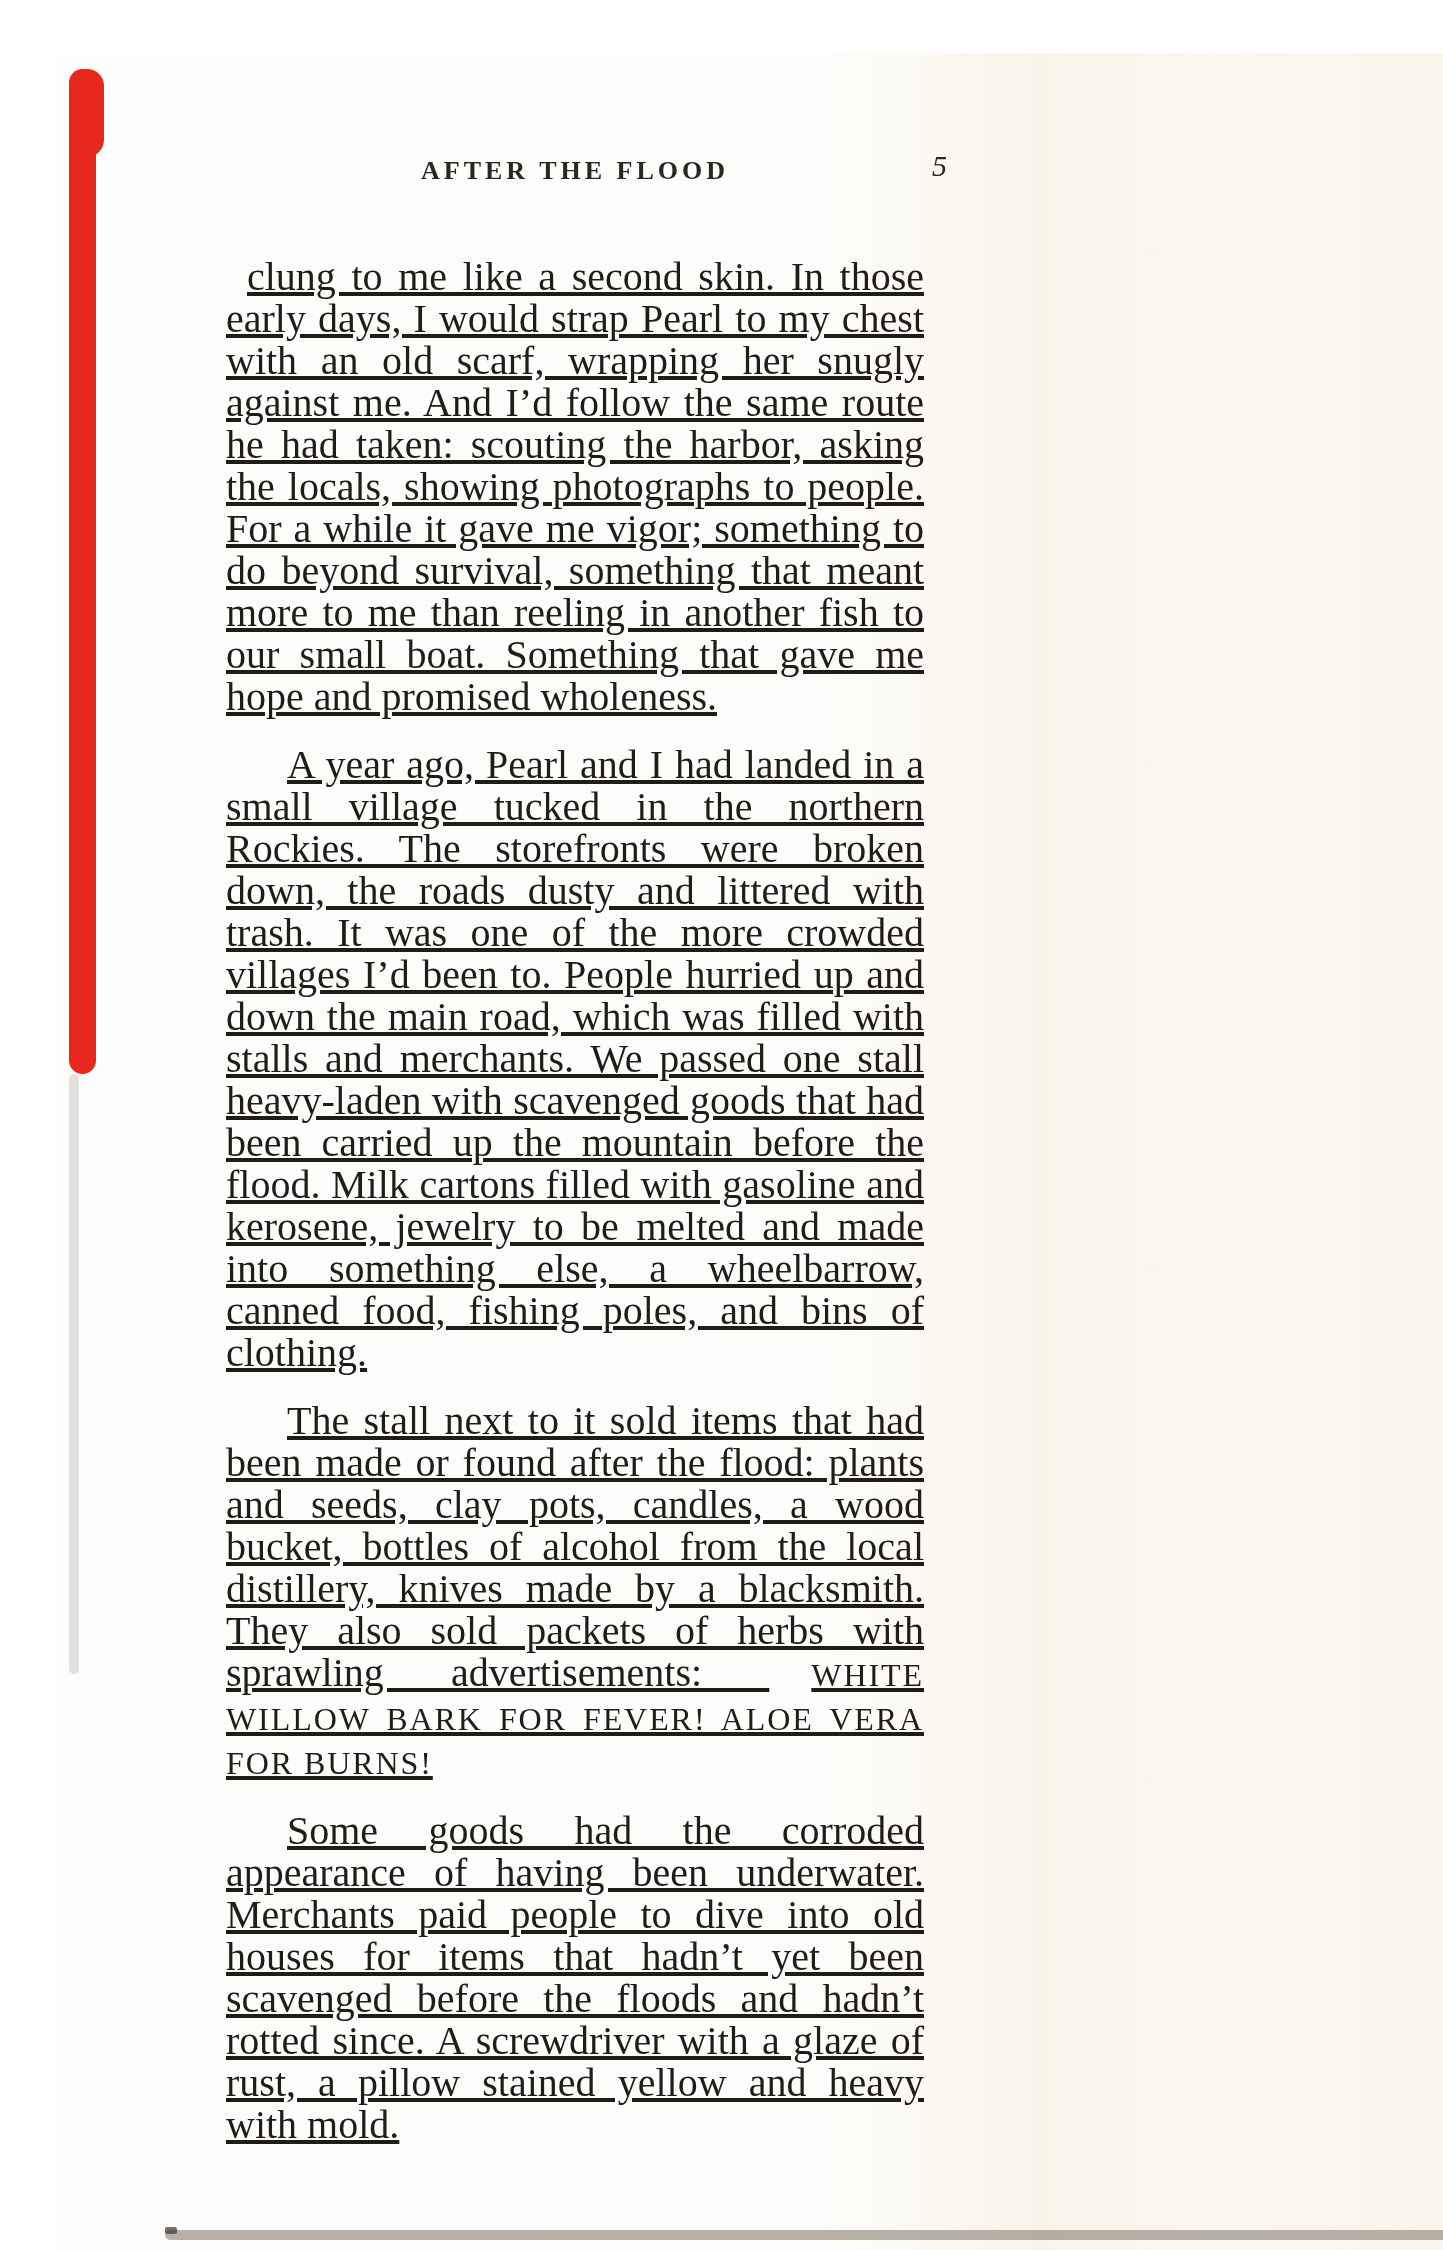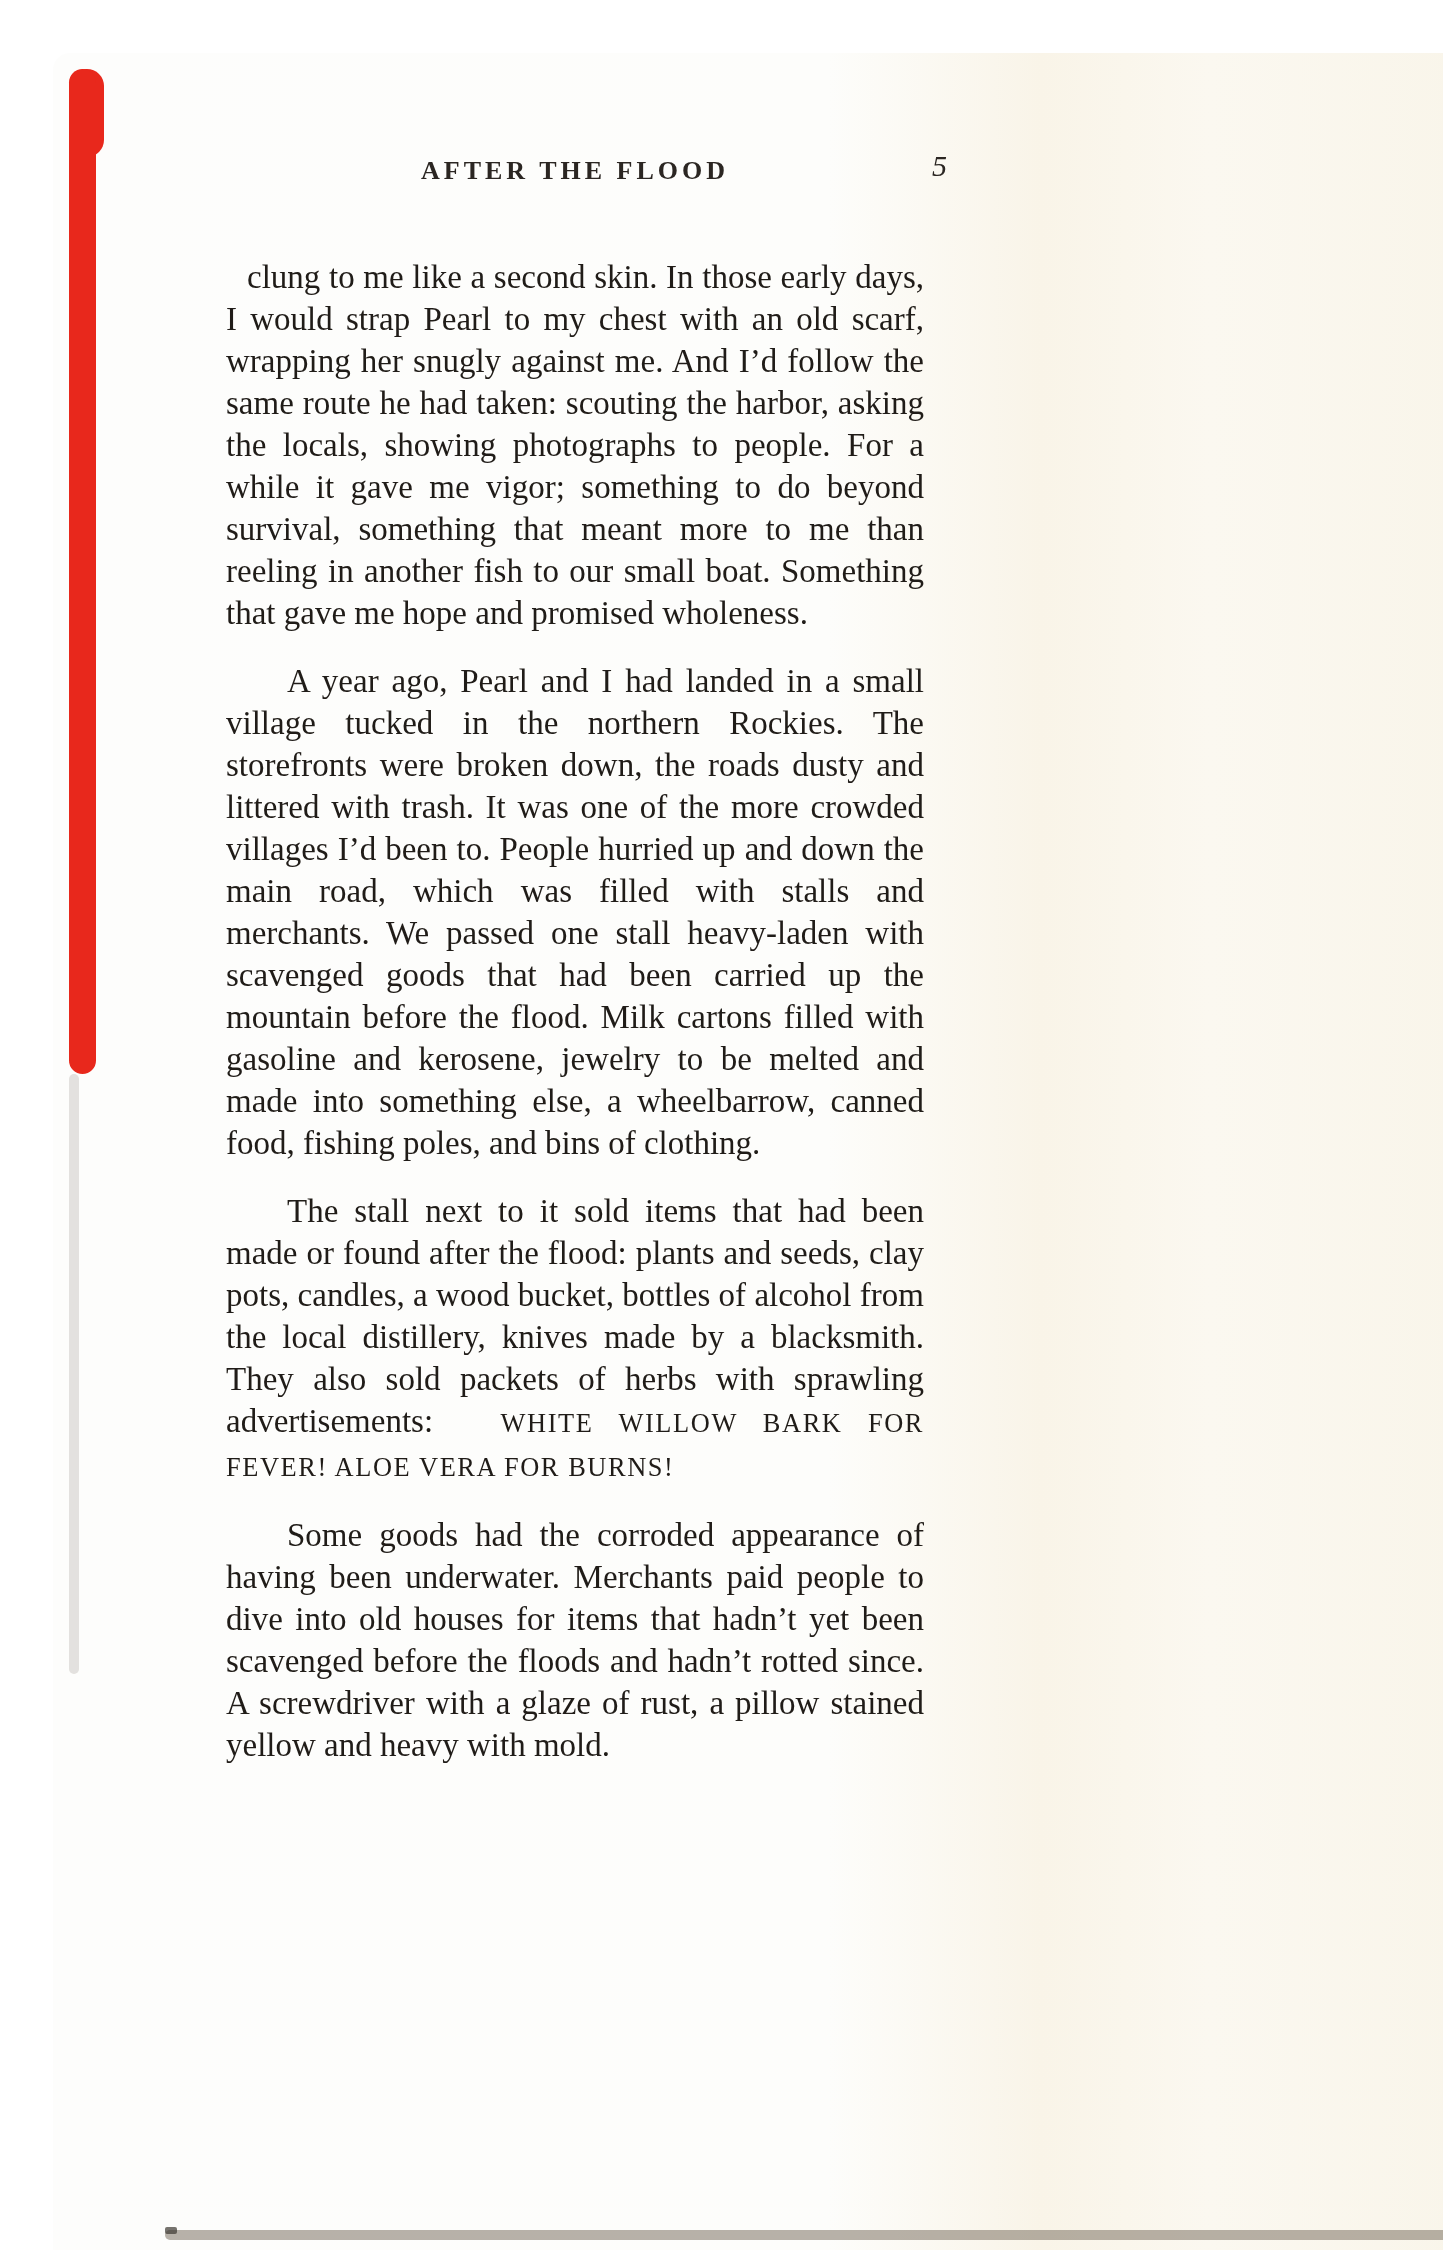--- a/index.html
+++ b/index.html
@@ -76,24 +76,25 @@
     position: absolute;
     right: -18px;
     top: -2px;
     font-style: italic;
     font-size: 30px;
     color: #2b2622;
   }
 
   .body-text {
     margin-top: 64px;
-    font-size: 33px;
+    font-size: 40px;
     line-height: 42px;
     color: #201c18;
     text-align: justify;
+    text-decoration: underline;
   }
 
   .para { text-indent: 0; }
   .para.indent { text-indent: 40px; }
 
   .smallcaps {
     font-size: 0.8em;
     letter-spacing: 0.06em;
   }
 

